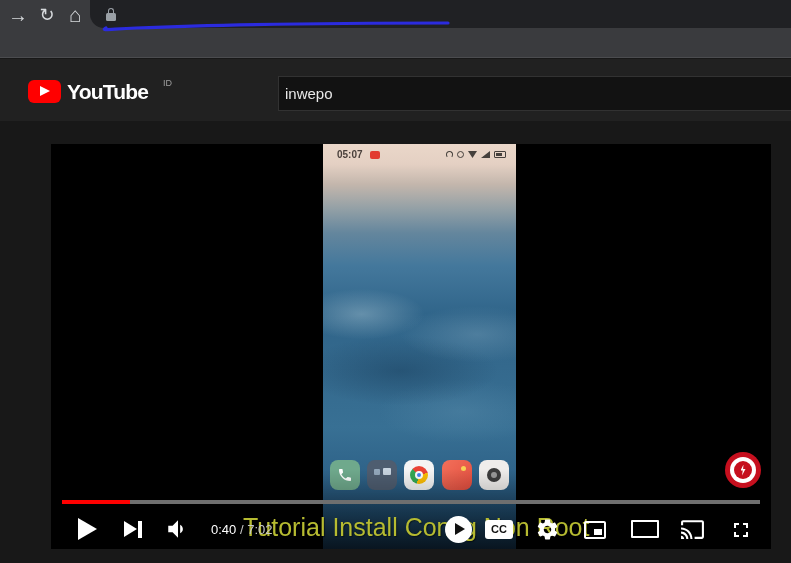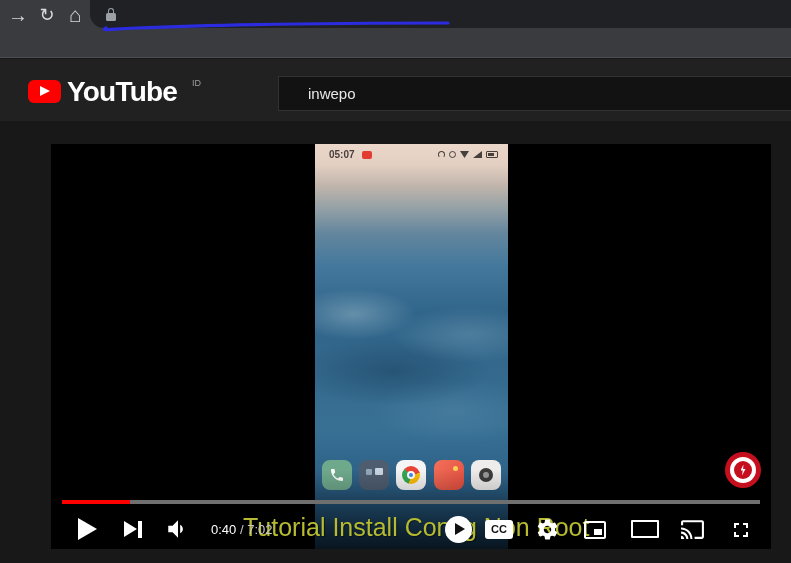--- a/index.html
+++ b/index.html
@@ -29,33 +29,33 @@
   .url .host { color:#f1f3f4; font-weight:700; }
   .annotation-line { position:absolute; left:96px; top:16px; z-index:12; pointer-events:none; }
 
   
   .masthead { position:absolute; top:59px; left:0; width:791px; height:62px;
     background:#212121; }
   .logo { position:absolute; left:28px; top:21px; display:flex; align-items:flex-start; cursor:pointer; }
   .logo-badge { width:33px; height:23px; background:#ff0000; border-radius:6px; position:relative; }
   .logo-badge::after { content:""; position:absolute; left:12px; top:6px;
     border-left:10px solid #fff; border-top:5.5px solid transparent; border-bottom:5.5px solid transparent; }
-  .logo-text { font-size:28px; font-weight:700; color:#fff; letter-spacing:-0.8px;
+  .logo-text { font-size:21px; font-weight:700; color:#fff; letter-spacing:-0.8px;
     margin-left:6px; line-height:23px; }
   .logo-country { font-size:9px; color:#9e9e9e; margin-left:15px; margin-top:-2px; }
   .searchbox { position:absolute; left:278px; top:17px; right:0; height:35px;
     background:#121212; border:1px solid #323232; border-right:none; }
-  .search-text { line-height:33px; padding-left:29px; font-size:15px; color:#e8e8e8; }
+  .search-text { line-height:33px; padding-left:6px; font-size:15px; color:#e8e8e8; }
 
   
   .player { position:absolute; left:51px; top:144px; width:720px; height:405px;
     background:#000; overflow:hidden; }
 
   
-  .phone { position:absolute; left:264px; top:0; width:193px; height:405px;
+  .phone { position:absolute; left:272px; top:0; width:193px; height:405px;
     background-image:
       radial-gradient(90px 36px at 20% 42%, rgba(165,195,210,0.45), transparent 70%),
       radial-gradient(110px 40px at 80% 47%, rgba(120,160,185,0.40), transparent 70%),
       radial-gradient(140px 50px at 40% 56%, rgba(22,58,88,0.45), transparent 70%),
       radial-gradient(120px 45px at 72% 66%, rgba(95,145,175,0.35), transparent 70%),
       linear-gradient(180deg,#ead7c9 0%,#e4d0c3 5%,#c3b6ac 10%,#93a0a6 16%,
         #64869d 22%,#44789c 30%,#30658a 42%,#34698d 55%,#387094 70%,
         #2e6288 82%,#1f4a6b 92%,#132f47 100%); }
   .statusbar { position:absolute; top:0; left:0; right:0; height:24px;
     color:#4a413c; font-size:10px; }

